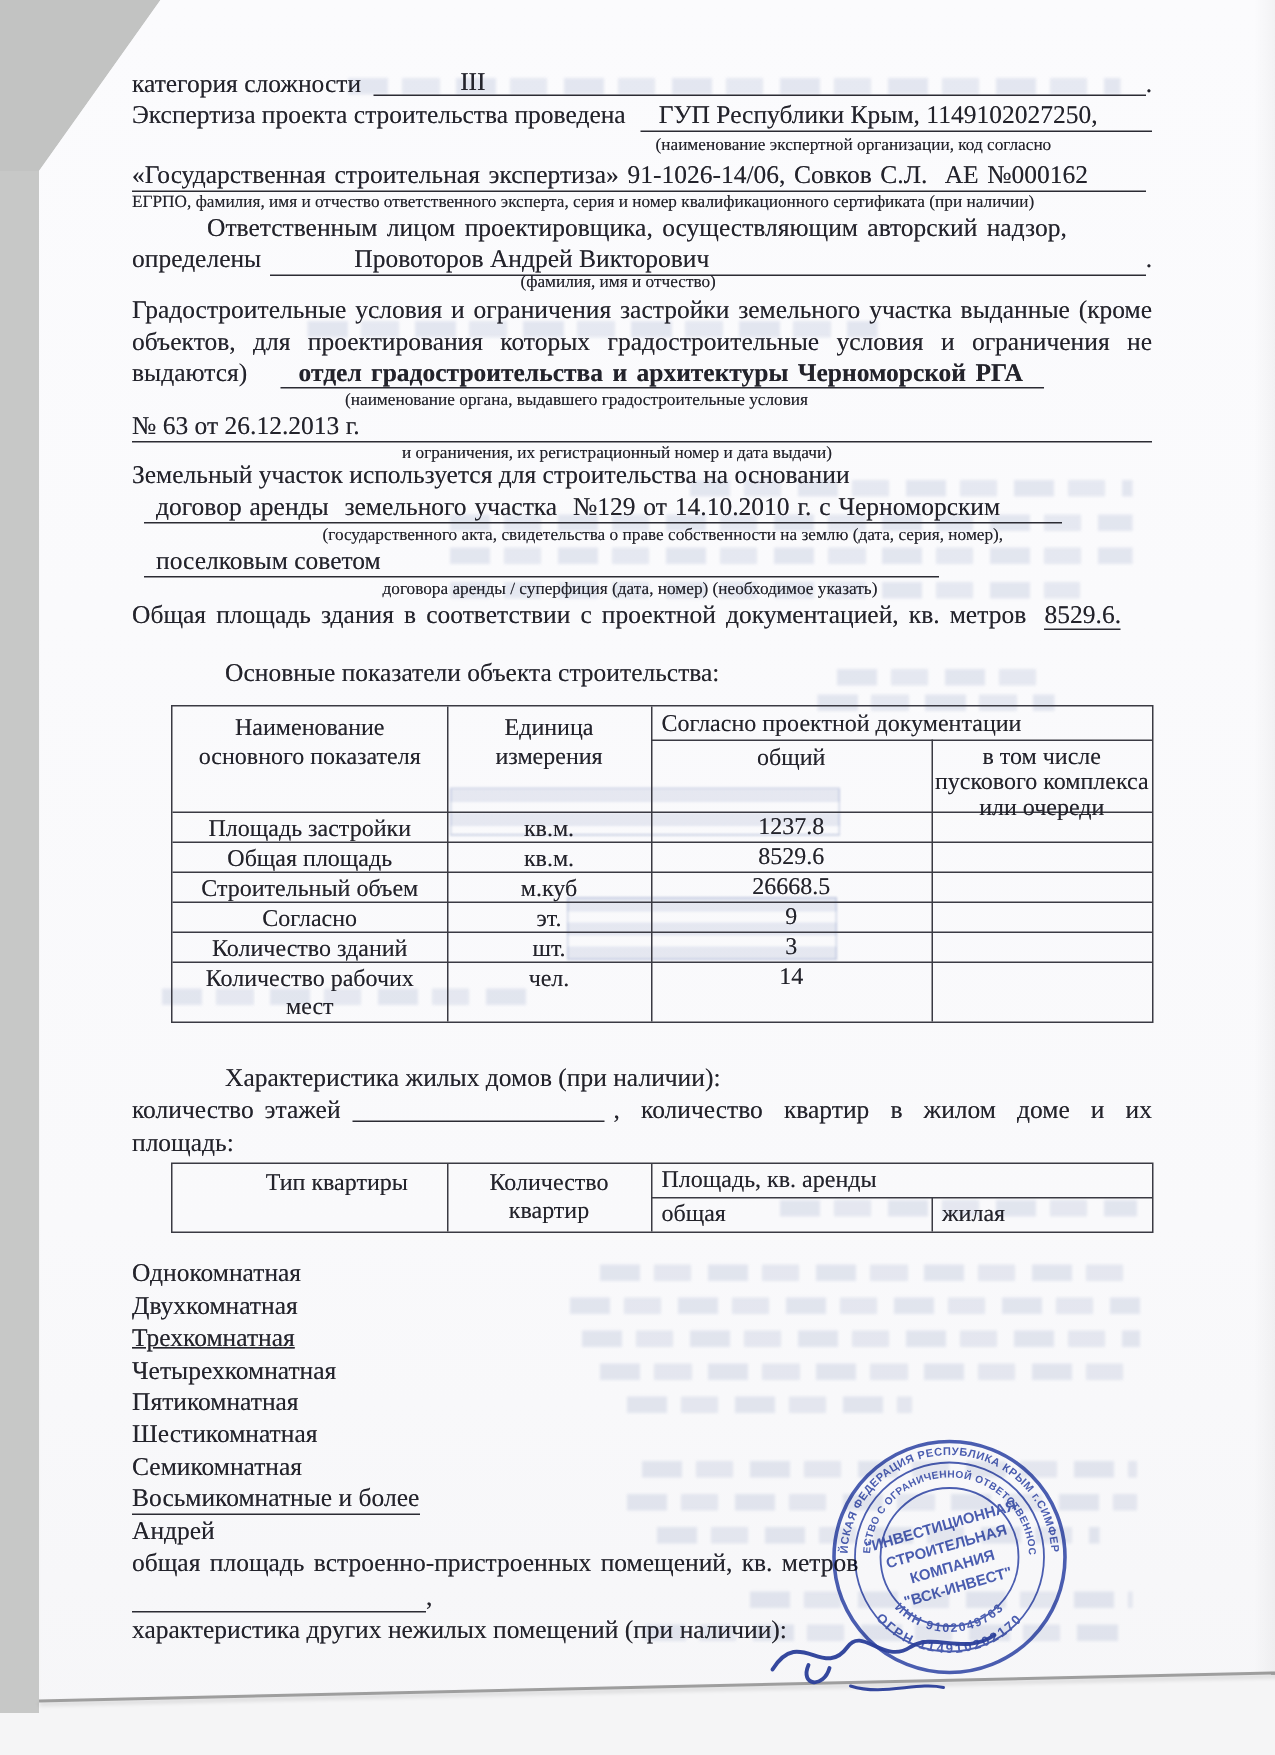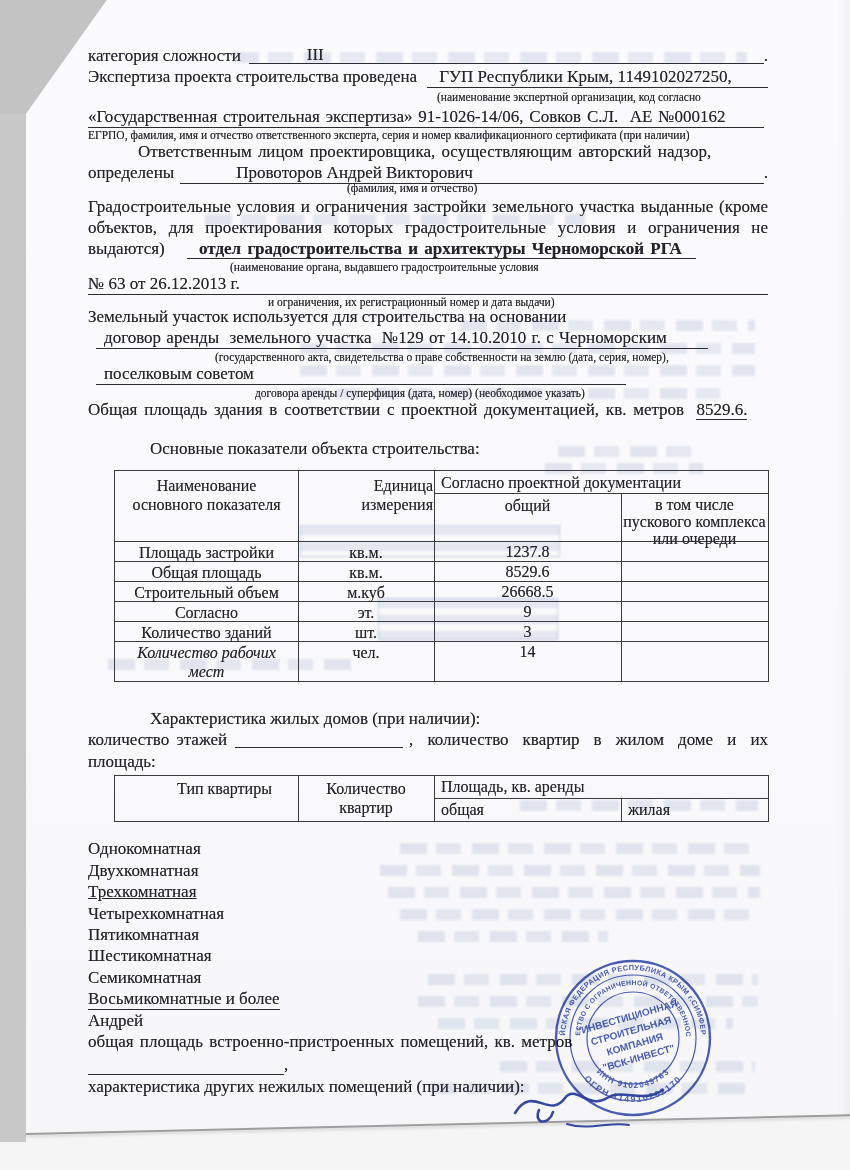--- a/index.html
+++ b/index.html
@@ -136,21 +136,21 @@
     <div class="tline" style="left:506px;top:22px;width:1px;height:188px;"></div>
     <div class="tline" style="left:319px;top:22px;width:334px;height:1px;"></div>
     <div class="tline" style="left:0;top:70px;width:653px;height:1px;"></div>
     <div class="tline" style="left:0;top:90px;width:653px;height:1px;"></div>
     <div class="tline" style="left:0;top:110px;width:653px;height:1px;"></div>
     <div class="tline" style="left:0;top:130px;width:653px;height:1px;"></div>
     <div class="tline" style="left:0;top:150px;width:653px;height:1px;"></div>
     <div class="tline" style="left:0;top:170px;width:653px;height:1px;"></div>
 
     <div class="tc" style="left:8px;top:5px;width:167px;white-space:normal;">Наименование основного показателя</div>
-    <div class="tc" style="left:184px;top:5px;width:134px;text-align:right;">Единица измерения</div>
+    <div class="tc" style="left:184px;top:5px;width:134px;">Единица измерения</div>
     <div class="tc" style="left:326px;top:2px;width:320px;text-align:left;">Согласно проектной документации</div>
     <div class="tc" style="left:320px;top:25px;width:185px;">общий</div>
     <div class="tc" style="left:508px;top:25px;width:143px;white-space:normal;line-height:17px;">в том числе пускового комплекса или очереди</div>
 
     <div class="tc" style="left:0;top:72px;width:183px;">Площадь застройки</div>
     <div class="tc" style="left:184px;top:72px;width:134px;">кв.м.</div>
     <div class="tc" style="left:320px;top:71px;width:185px;">1237.8</div>
 
     <div class="tc" style="left:0;top:92px;width:183px;">Общая площадь</div>
     <div class="tc" style="left:184px;top:92px;width:134px;">кв.м.</div>
@@ -161,21 +161,21 @@
     <div class="tc" style="left:320px;top:111px;width:185px;">26668.5</div>
 
     <div class="tc" style="left:0;top:132px;width:183px;">Согласно</div>
     <div class="tc" style="left:184px;top:132px;width:134px;">эт.</div>
     <div class="tc" style="left:320px;top:131px;width:185px;">9</div>
 
     <div class="tc" style="left:0;top:152px;width:183px;">Количество зданий</div>
     <div class="tc" style="left:184px;top:152px;width:134px;">шт.</div>
     <div class="tc" style="left:320px;top:151px;width:185px;">3</div>
 
-    <div class="tc" style="left:8px;top:172px;width:167px;white-space:normal;font-style:italic;">Количество рабочих мест</div>
+    <div class="tc" style="left:8px;top:172px;width:167px;white-space:normal;">Количество рабочих мест</div>
     <div class="tc" style="left:184px;top:172px;width:134px;">чел.</div>
     <div class="tc" style="left:320px;top:171px;width:185px;">14</div>
   </div>
 
   <div class="line" style="left:150px;top:708px;">Характеристика жилых домов (при наличии):</div>
 
   <div class="line" style="left:88px;top:729px;width:680px;display:flex;">
     <span style="word-spacing:3px;">количество этажей</span>
     <span class="blank" style="width:168px;margin-left:8px;"></span>
     <span style="flex:1;margin-left:6px;text-align:justify;text-align-last:justify;white-space:normal;">, количество квартир в жилом доме и их</span>

